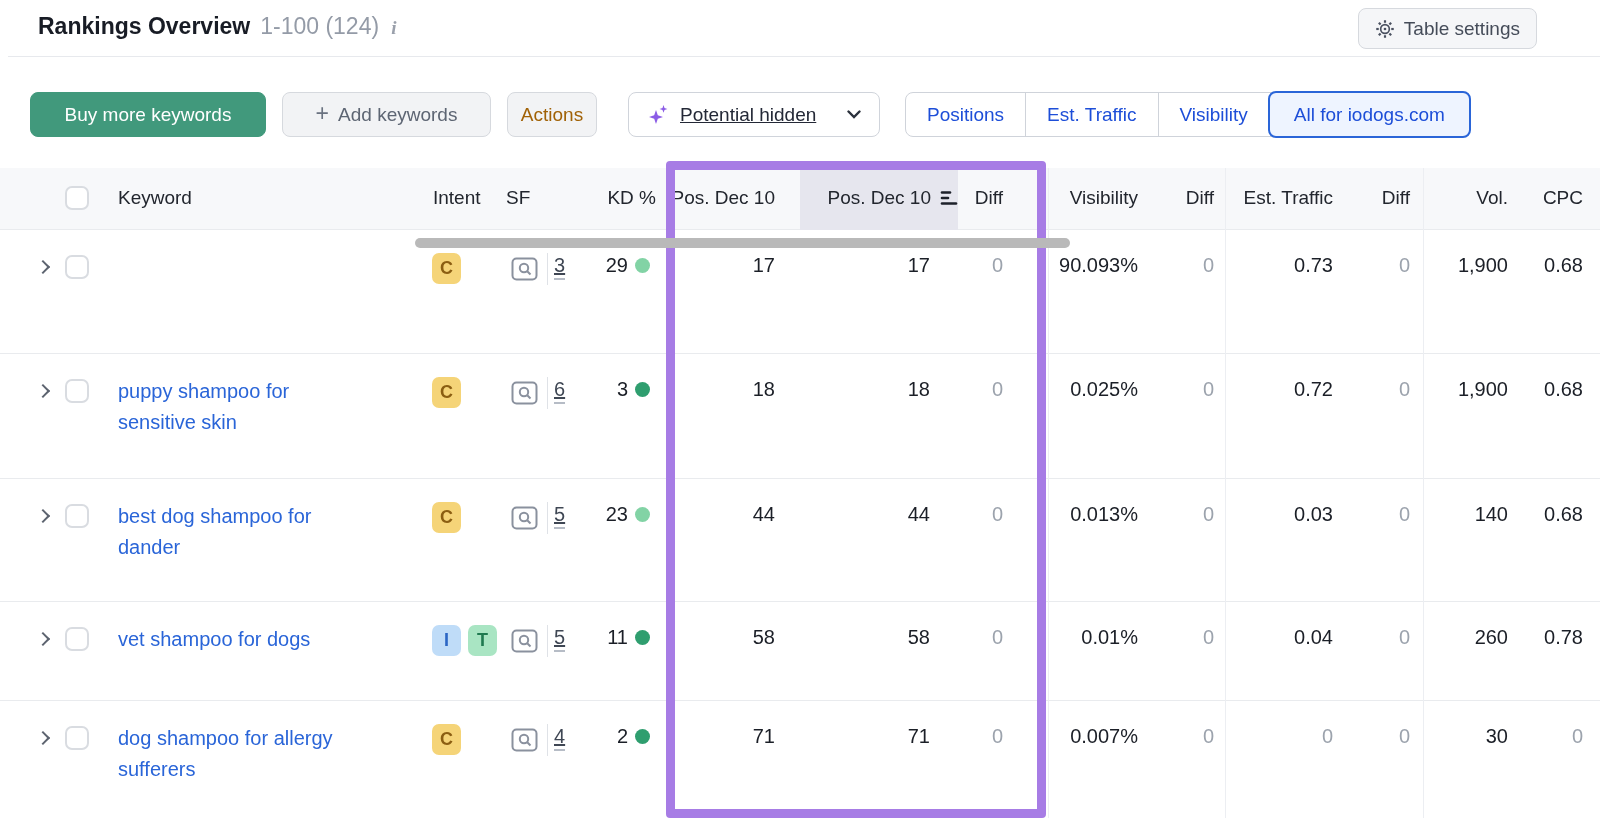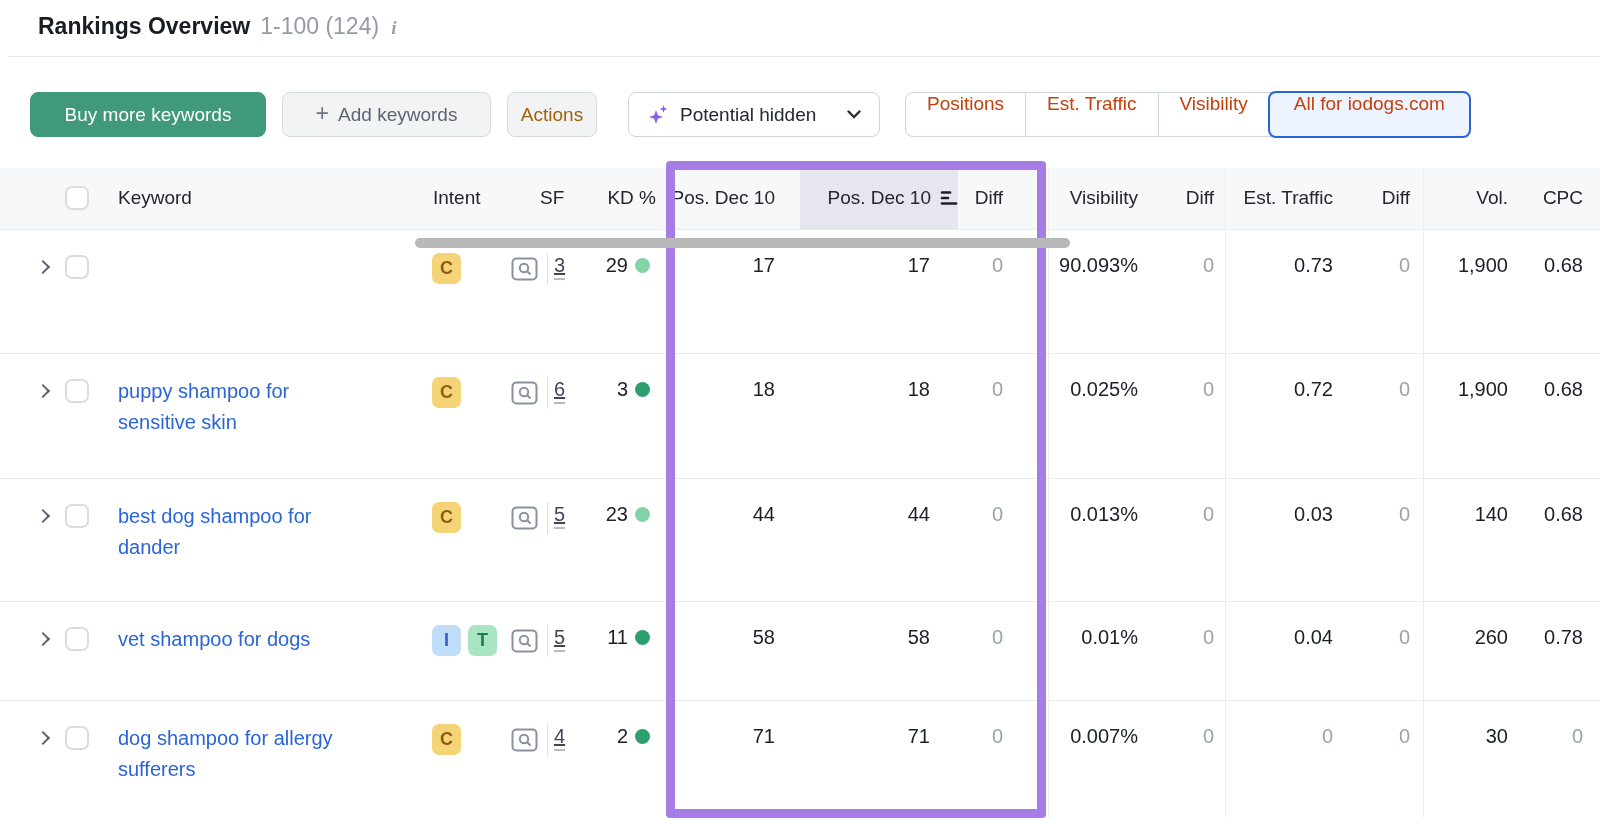--- a/index.html
+++ b/index.html
@@ -20,26 +20,26 @@
   .settings-btn { position:absolute; top:8px; right:63px; height:41px; padding:0 16px; }
   .gear-svg { width:20px; height:20px; }
 
   
   .toolbar { position:absolute; top:92px; left:0; right:0; height:45px; z-index:2; }
   .tb-abs { position:absolute; top:0; height:45px; }
   .buy-btn { left:30px; width:236px; background:#41997c; border:1px solid #41997c; color:#ffffff; }
   .add-btn { left:282px; width:209px; background:#f2f3f5; border:1px solid #d6d9de; color:#5d6573; }
   .plus { font-size:23px; color:#6a7280; margin-top:-2px; }
   .actions-btn { left:507px; width:90px; background:#f2f3f5; border:1px solid #d6d9de; color:#a16207; }
-  .potential-btn { left:628px; width:252px; background:#fff; border:1px solid #d0d4db; color:#232836; justify-content:flex-start; padding:0 18px; }
+  .potential-btn { left:628px; width:252px; background:#fff; border:1px solid #d0d4db; color:#232836; justify-content:flex-start; padding:0 18px;text-decoration:underline; }
   .sparkle-svg { width:24px; height:24px; }
   .chev-down-svg { width:14px; height:9px; margin-left:auto; }
 
   .segmented { position:absolute; left:905px; top:0; height:45px; display:flex; align-items:stretch; background:#fff; border:1px solid #cfd3da; border-radius:8px; }
-  .seg-item { display:flex; padding:0 21px; font-size:19px; color:#c2410c; border-left:1px solid #cfd3da; white-space:nowrap; }
+  .seg-item { display:flex; align-items:center; padding:0 21px; font-size:19px; color:#1d4ed8; border-left:1px solid #cfd3da; white-space:nowrap; }
   .seg-item:first-child { border-left:none; }
   .seg-item.selected { margin:-2px -2px -2px -1px; border:2px solid #2a65d8; border-radius:8px; background:#eef4ff; z-index:2; padding:0 24px; }
 
   
   .thead { position:absolute; top:168px; left:0; right:0; height:62px; background:#f7f8fa; border-bottom:1px solid #e9ebee; z-index:1; }
   .sorted-bg { position:absolute; left:800px; top:0; width:158px; height:62px; background:#e6e6ee; }
   .hcell { position:absolute; top:19px; font-size:19px; color:#22262e; white-space:nowrap; }
   .hcb { position:absolute; left:65px; top:18px; }
 
   .r { text-align:right; }
@@ -91,20 +91,37 @@
 </head>
 <body>
 
 <div class="app">
 
   <div class="page-header">
     <div class="ph-title-wrap">
       <span class="ph-title">Rankings Overview</span>
       <span class="ph-range">1-100 (124)</span>
       <span class="ph-info">i</span>
+    </div>
+    <div class="btn btn-gray settings-btn">
+      <svg class="gear-svg" viewBox="0 0 24 24" fill="none" stroke="#4a5160" stroke-width="2">
+        <circle cx="12" cy="12" r="5.2"></circle>
+        <circle cx="12" cy="12" r="1.6" fill="#4a5160" stroke="none"></circle>
+        <g stroke-width="2.6">
+          <line x1="12" y1="1.5" x2="12" y2="4.5"></line>
+            <line x1="12" y1="19.5" x2="12" y2="22.5"></line>
+          <line x1="1.5" y1="12" x2="4.5" y2="12"></line>
+            <line x1="19.5" y1="12" x2="22.5" y2="12"></line>
+          <line x1="4.6" y1="4.6" x2="6.7" y2="6.7"></line>
+            <line x1="17.3" y1="17.3" x2="19.4" y2="19.4"></line>
+          <line x1="4.6" y1="19.4" x2="6.7" y2="17.3"></line>
+            <line x1="17.3" y1="6.7" x2="19.4" y2="4.6"></line>
+        </g>
+      </svg>
+      <span>Table settings</span>
     </div>
   </div>
 
   <div class="toolbar">
     <div class="btn tb-abs buy-btn">
       <span>Buy more keywords</span>
     </div>
     <div class="btn tb-abs add-btn">
       <span class="plus">+</span>
       <span>Add keywords</span>
@@ -136,21 +153,21 @@
           <span>All for iodogs.com</span>
         </div>
     </div>
   </div>
 
   <div class="thead">
     <div class="sorted-bg"></div>
     <span class="cb hcb"></span>
     <span class="hcell" style="left:118px">Keyword</span>
     <span class="hcell" style="left:433px">Intent</span>
-    <span class="hcell" style="left:540px">SF</span>
+    <span class="hcell" style="left:506px">SF</span>
     <span class="hcell r" style="right:944px;width:80px">KD %</span>
     <span class="hcell r c-pos1">Pos. Dec 10</span>
     <span class="hcell h-pos2">
       <span>Pos. Dec 10</span>
       <svg class="sort-svg" viewBox="0 0 20 16" stroke="#1d212a" stroke-width="2.6" stroke-linecap="round">
         <line x1="2" y1="2.5" x2="10" y2="2.5"></line>
         <line x1="2" y1="8" x2="8" y2="8"></line>
         <line x1="2" y1="13.5" x2="16" y2="13.5"></line>
       </svg>
     </span>

